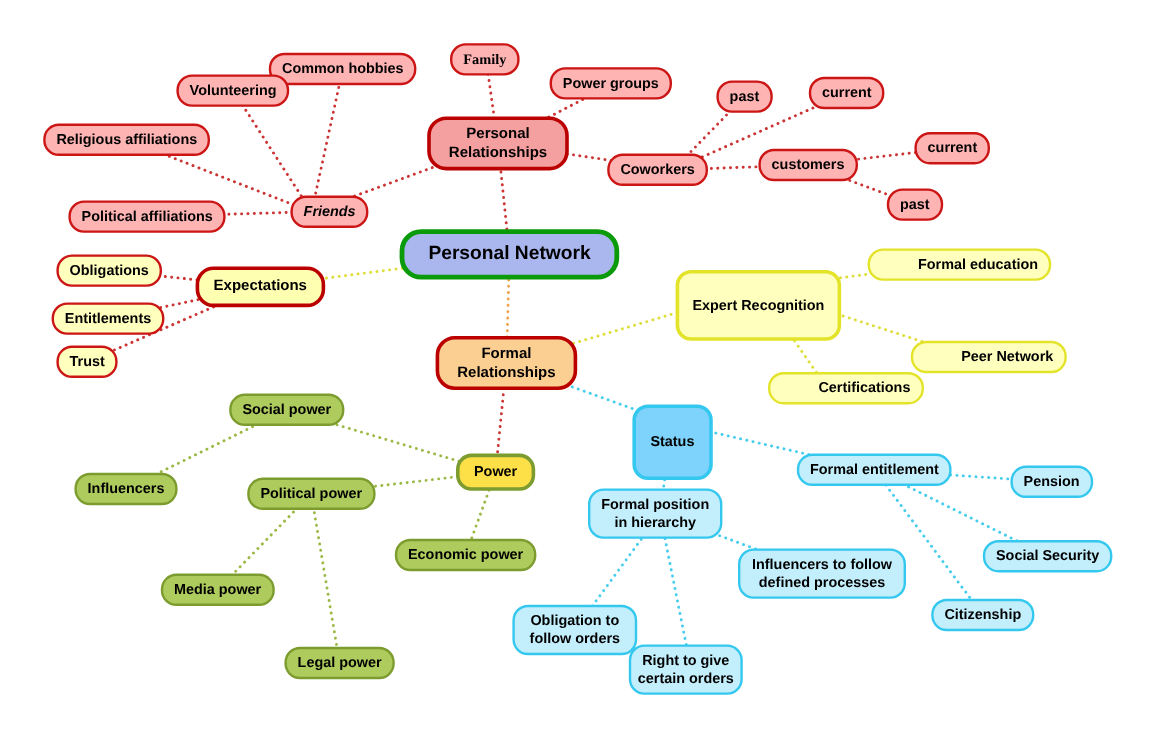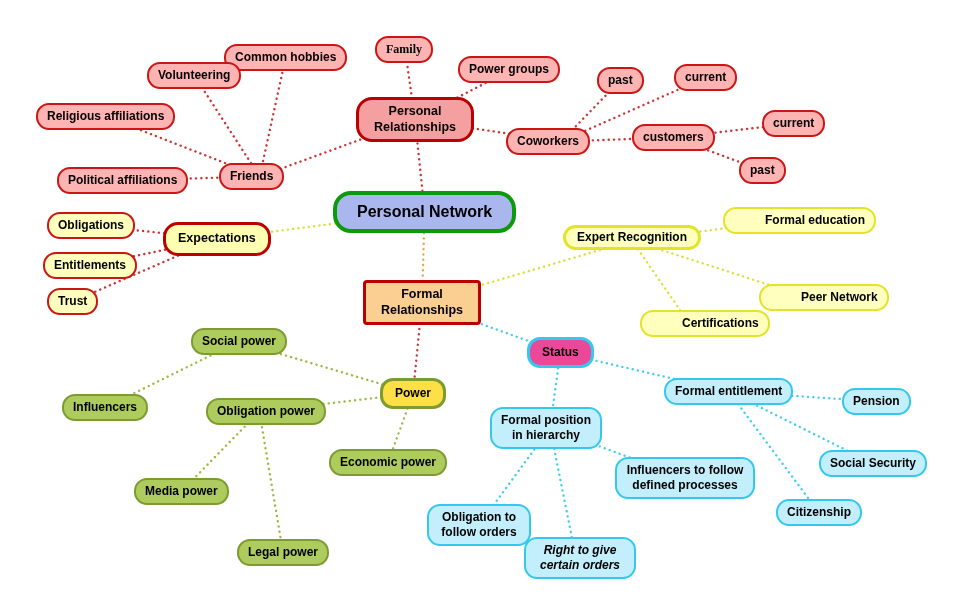--- a/index.html
+++ b/index.html
@@ -41,27 +41,27 @@
     border: 2.5px solid #000;
     cursor: pointer;
   }
   .multi { white-space: normal; padding: 4px 5px; }
   
   .pink        { background: #ffb4b4; border-color: #cc1515; }
   .topic-pink  { background: #f5a0a0; border-color: #bb0000; border-width: 3.5px; font-size: 12.5px; border-radius: 16px; }
   .center-node { background: #aab7ee; border-color: #0a9a0a; border-width: 4px; font-size: 16px; padding: 7px 20px; border-radius: 18px; }
   .yellow-red  { background: #ffffbe; border-color: #cc1515; }
   .topic-yellow{ background: #ffffb2; border-color: #bb0000; border-width: 3.5px; font-size: 12.5px; border-radius: 15px; padding: 6px 12px; }
-  .topic-orange{ background: #fbce92; border-color: #bb0000; border-width: 3.5px; font-size: 12.5px; border-radius: 4px; }
+  .topic-orange{ background: #fbce92; border-color: #bb0000; border-width: 3.5px; font-size: 12.5px; border-radius: 16px; }
   .yellow      { background: #ffffbe; border-color: #e3e32a; padding-left: 40px; }
-  .sub-yellow  { background: #ffffbe; border-color: #e3e32a; border-width: 3px; padding: 2px 11px; }
+  .sub-yellow  { background: #ffffbe; border-color: #e3e32a; border-width: 3px; padding: 19px 11px; }
   .green       { background: #aecb5d; border-color: #7d9c2f; }
   .sub-green   { background: #fde047; border-color: #7d9c2f; border-width: 3px; padding: 5px 12px; }
   .cyan        { background: #c3effd; border-color: #35c8ef; }
-  .sub-cyan    { background: #ec4899; border-color: #35c8ef; border-width: 3px; padding: 5px 12px; }
+  .sub-cyan    { background: #7dd3fc; border-color: #35c8ef; border-width: 3px; padding: 21px 12px; }
 </style>
 </head>
 <body>
 
 <div id="canvas">
 
   <svg id="edge-layer" width="959" height="612" xmlns="http://www.w3.org/2000/svg">
       <line x1="424.578125" y1="212" x2="415" y2="119.625" stroke="#cc3333"></line>
       <line x1="415" y1="119.625" x2="405.0078125" y2="49.5" stroke="#cc3333"></line>
       <line x1="415" y1="119.625" x2="511.3359375" y2="69.5" stroke="#cc3333"></line>
@@ -105,21 +105,21 @@
 
   <div class="node topic-pink multi" style="left:356px; top:97px; width:118px;">Personal Relationships</div>
 
   <div class="node center-node" style="left:333px; top:191px;">Personal Network</div>
   <div class="node pink" style="left:375px; top:36px;font-family:Liberation Serif, serif;">Family</div>
   <div class="node pink" style="left:458px; top:56px;">Power groups</div>
   <div class="node pink" style="left:224px; top:44px;">Common hobbies</div>
   <div class="node pink" style="left:147px; top:62px;">Volunteering</div>
   <div class="node pink" style="left:36px; top:103px;">Religious affiliations</div>
   <div class="node pink" style="left:57px; top:167px;">Political affiliations</div>
-  <div class="node pink" style="left:219px; top:163px;">Friends</div>
+  <div class="node pink" style="left:242px; top:163px;font-style:italic;">Friends</div>
   <div class="node pink" style="left:488px; top:128px;margin-left:18px;">Coworkers</div>
   <div class="node pink" style="left:597px; top:67px;">past</div>
   <div class="node pink" style="left:674px; top:64px;">current</div>
   <div class="node pink" style="left:632px; top:124px;">customers</div>
   <div class="node pink" style="left:762px; top:110px;">current</div>
   <div class="node pink" style="left:739px; top:157px;">past</div>
 
   <div class="node topic-yellow" style="left:163px; top:222px;">Expectations</div>
   <div class="node yellow-red" style="left:47px; top:212px;">Obligations</div>
   <div class="node yellow-red" style="left:43px; top:252px;">Entitlements</div>
@@ -128,28 +128,28 @@
   <div class="node topic-orange multi" style="left:363px; top:280px; width:118px;">Formal Relationships</div>
 
   <div class="node sub-yellow" style="left:563px; top:225px;">Expert Recognition</div>
   <div class="node yellow" style="left:723px; top:207px;">Formal education</div>
   <div class="node yellow" style="left:759px; top:284px;">Peer Network</div>
   <div class="node yellow" style="left:640px; top:310px;">Certifications</div>
 
   <div class="node sub-green" style="left:380px; top:378px;">Power</div>
   <div class="node green" style="left:191px; top:328px;">Social power</div>
   <div class="node green" style="left:62px; top:394px;">Influencers</div>
-  <div class="node green" style="left:206px; top:398px;">Obligation power</div>
+  <div class="node green" style="left:206px; top:398px;">Political power</div>
   <div class="node green" style="left:134px; top:478px;">Media power</div>
   <div class="node green" style="left:237px; top:539px;">Legal power</div>
   <div class="node green" style="left:329px; top:449px;">Economic power</div>
 
   <div class="node sub-cyan" style="left:527px; top:337px;">Status</div>
   <div class="node cyan multi" style="left:490px; top:407px; width:112px;">Formal position in hierarchy</div>
   <div class="node cyan" style="left:664px; top:378px;">Formal entitlement</div>
   <div class="node cyan" style="left:842px; top:388px;">Pension</div>
   <div class="node cyan" style="left:819px; top:450px;">Social Security</div>
   <div class="node cyan" style="left:776px; top:499px;">Citizenship</div>
   <div class="node cyan multi" style="left:615px; top:457px; width:140px;">Influencers to follow defined processes</div>
   <div class="node cyan multi" style="left:427px; top:504px; width:104px;">Obligation to follow orders</div>
-  <div class="node cyan multi" style="left:524px; top:537px; width:112px;font-style:italic;">Right to give certain orders</div>
+  <div class="node cyan multi" style="left:524px; top:537px; width:95px;">Right to give certain orders</div>
 
 </div>
 
 </body></html>

